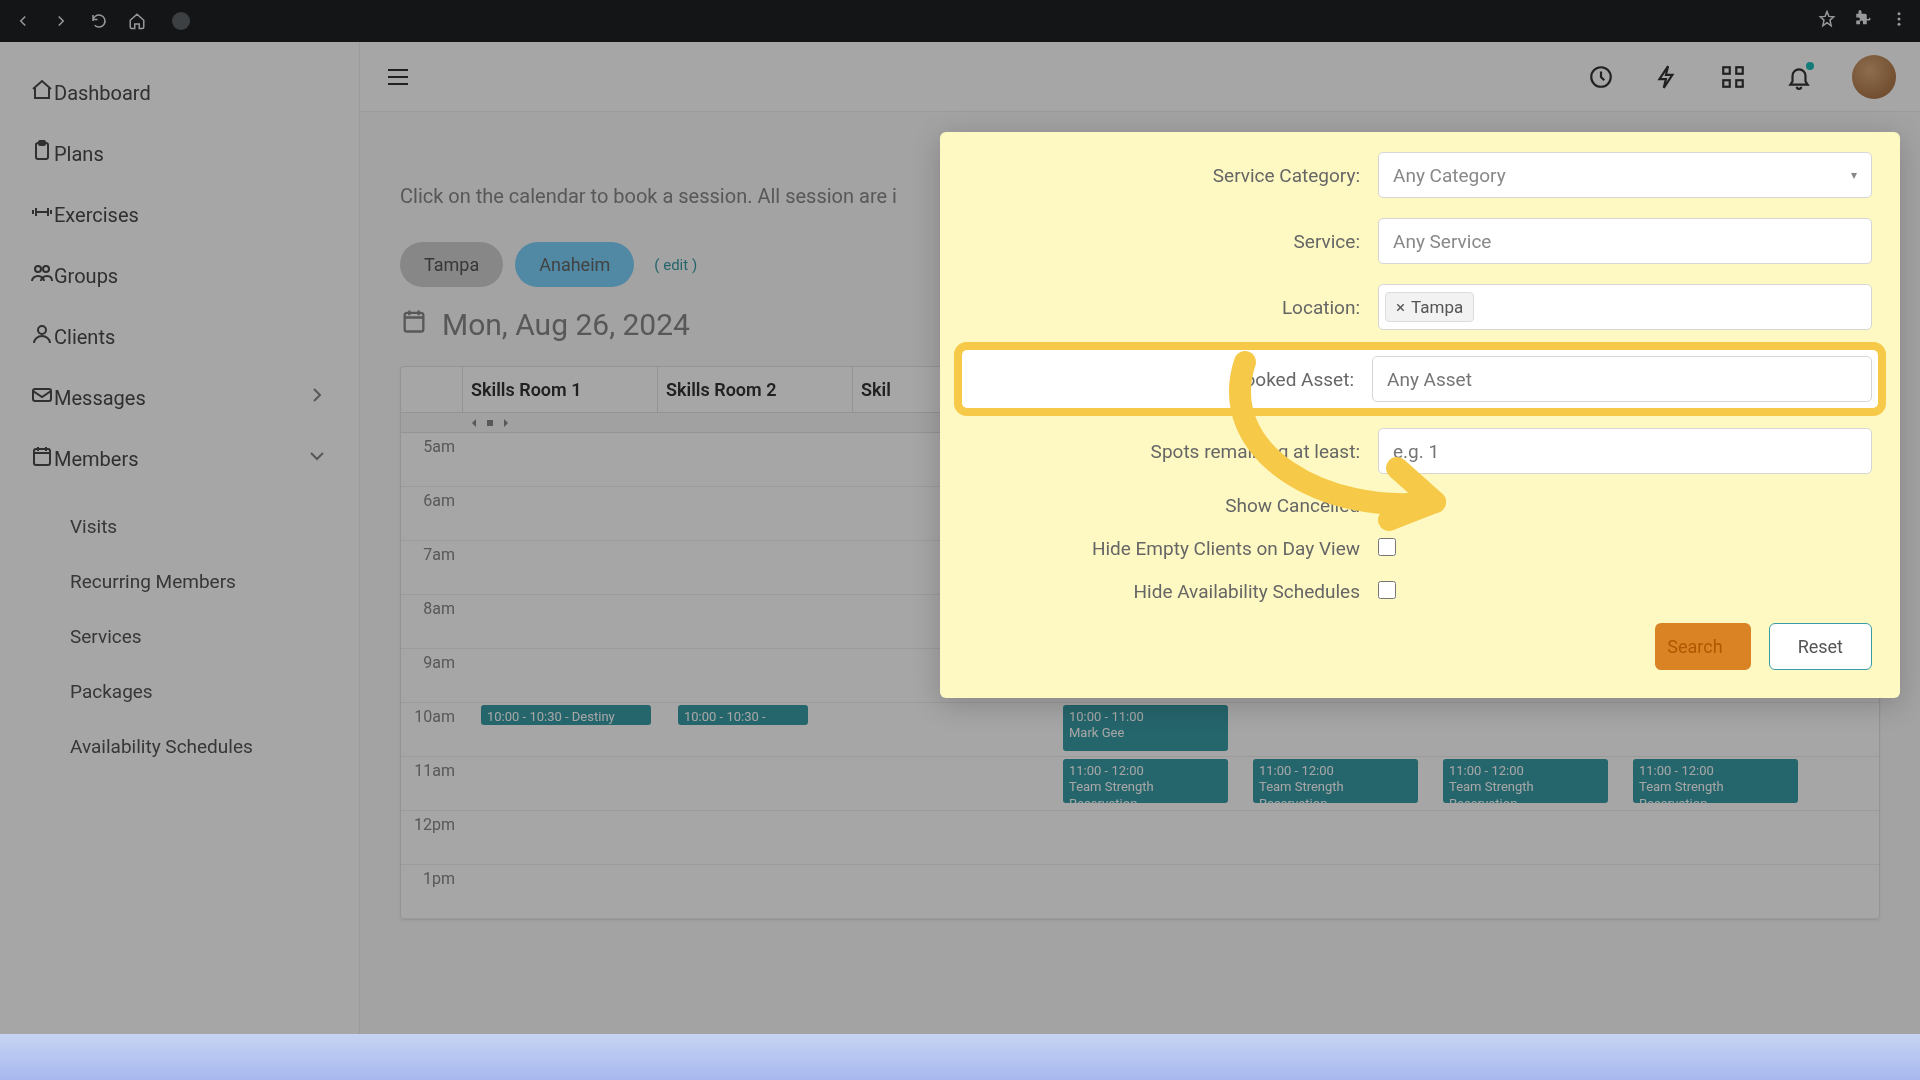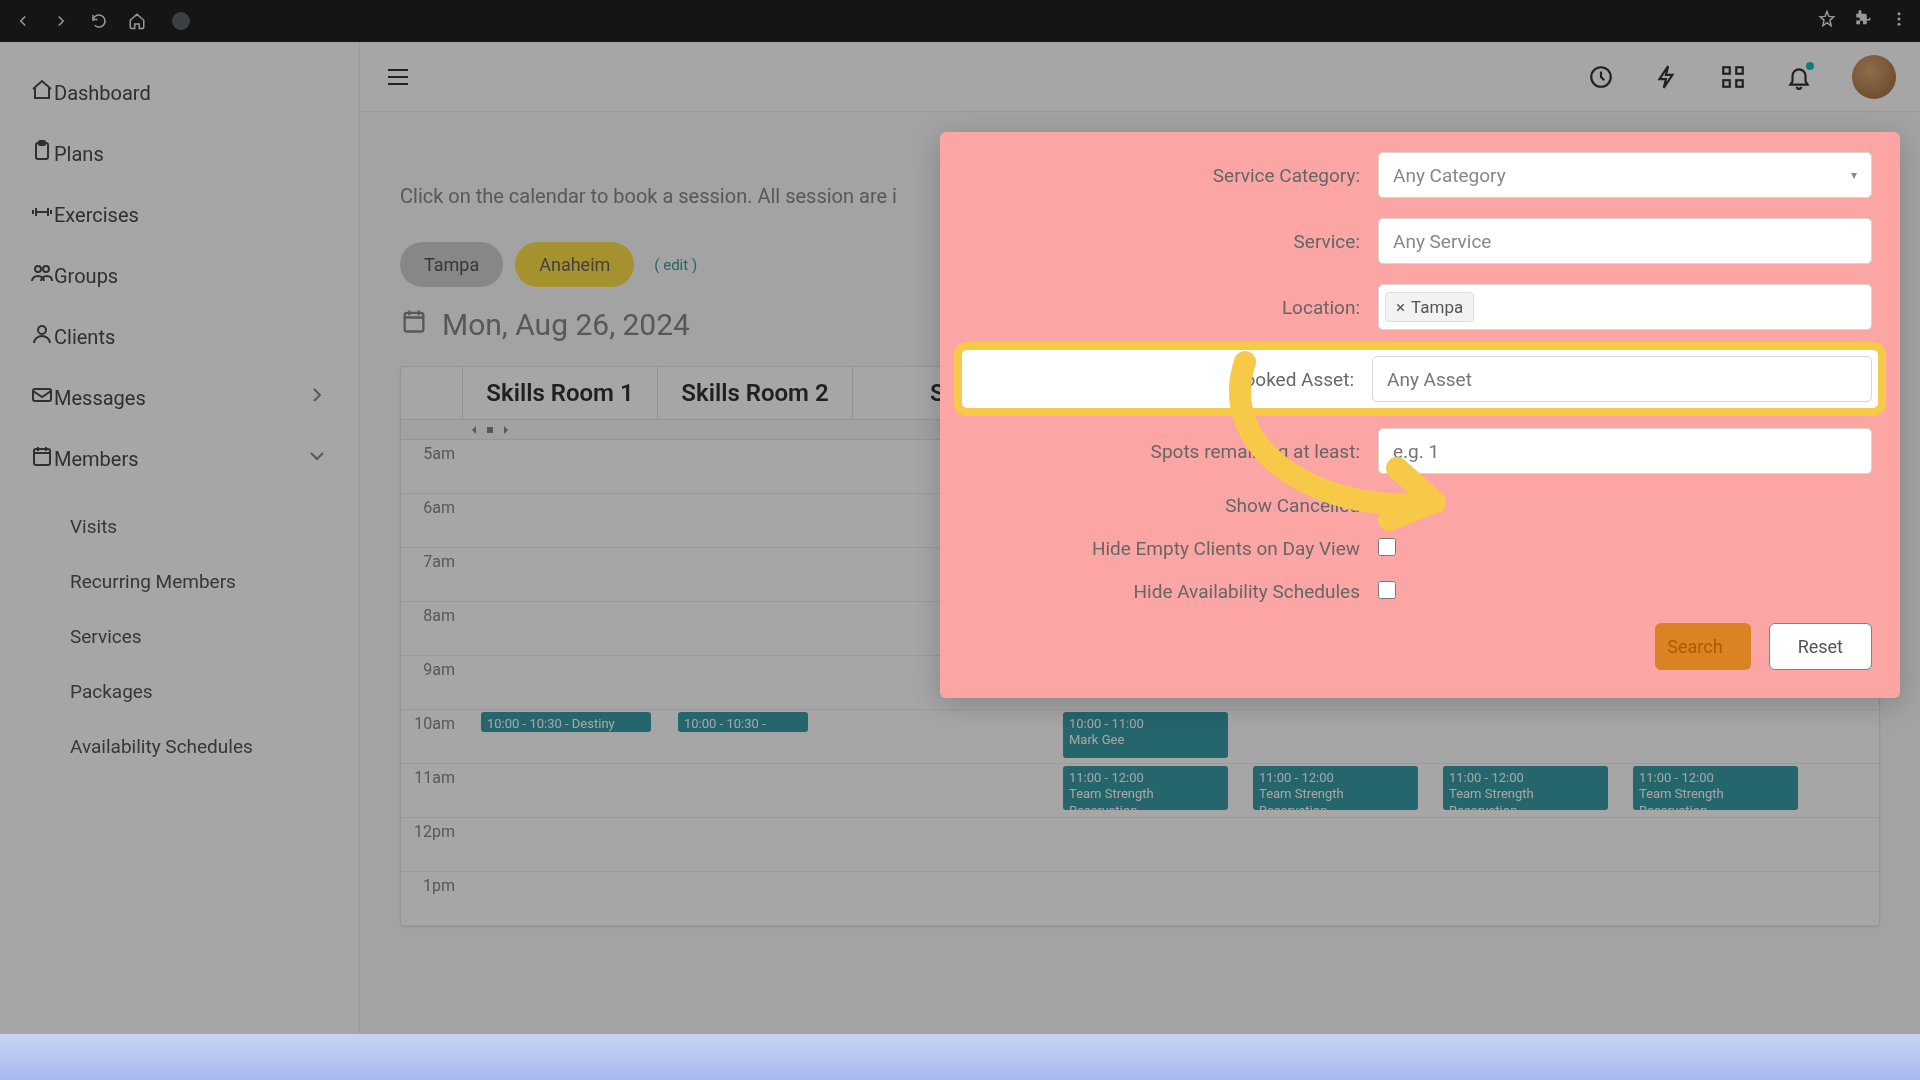--- a/index.html
+++ b/index.html
@@ -40,41 +40,41 @@
 
 .content { padding: 28px 40px; }
 
 .filters-line { text-align: right; font-size: 17px; color: #555; margin-bottom: 24px; }
 .filters-line b { color: #222; }
 .filters-line a { color: #3a9ca6; text-decoration: none; font-size: 15px; }
 
 .hint { font-size: 20px; color: #888; margin-bottom: 34px; }
 
 .location-pills { display: flex; align-items: center; gap: 12px; margin-bottom: 20px; }
-.pill { padding: 12px 24px; border-radius: 26px; background: #fde047; color: #666; font-size: 18px; cursor: pointer; }
+.pill { padding: 12px 24px; border-radius: 26px; background: #7dd3fc; color: #666; font-size: 18px; cursor: pointer; }
 .pill.active { background: #cfcfcf; color: #555; }
 .edit-link { color: #3a9ca6; font-size: 15px; margin-left: 8px; }
 
 .date-row { display: flex; align-items: center; gap: 14px; color: #888; font-size: 30px; margin-bottom: 24px; }
 .date-row svg { width: 28px; height: 28px; stroke: #888; fill: none; stroke-width: 2; }
 
 
 .cal { border: 1px solid #e3e3e3; border-radius: 4px; background: #fff; box-shadow: 0 1px 3px rgba(0,0,0,0.05); }
 .cal-head { display: grid; grid-template-columns: 62px repeat(3, 195px) auto; border-bottom: 1px solid #e3e3e3; }
-.cal-head .h { padding: 12px 8px; text-align: center; font-size: 24px; color: #333; font-weight: 600; border-right: 1px solid #e3e3e3; }
+.cal-head .h { padding: 12px 8px; text-align: left; font-size: 18px; color: #333; font-weight: 600; border-right: 1px solid #e3e3e3; }
 .cal-navrow { height: 20px; background: #f7f7f7; border-bottom: 1px solid #e3e3e3; display: flex; align-items: center; padding-left: 68px; gap: 6px; }
 .cal-navrow svg { width: 10px; height: 10px; fill: #888; }
 .cal-body { position: relative; }
 .cal-row { display: grid; grid-template-columns: 62px 1fr; border-bottom: 1px solid #eee; height: 54px; }
 .cal-row .time { font-size: 16px; color: #888; text-align: right; padding: 4px 8px 0 0; }
 .events-layer { position: absolute; left: 62px; right: 0; top: 0; bottom: 0; }
 .ev { position: absolute; background: #3a9ca6; color: #fff; font-size: 13px; padding: 4px 6px; border-radius: 3px; line-height: 1.25; }
 
 
-.panel { position: absolute; top: 90px; right: 20px; width: 960px; background: #fca5a5; border-radius: 6px; padding: 20px 28px 28px 28px; box-shadow: 0 6px 30px rgba(0,0,0,0.2); z-index: 950; }
+.panel { position: absolute; top: 90px; right: 20px; width: 960px; background: #fef9c3; border-radius: 6px; padding: 20px 28px 28px 28px; box-shadow: 0 6px 30px rgba(0,0,0,0.2); z-index: 950; }
 .panel-row { display: flex; align-items: center; margin-bottom: 20px; }
 .panel-row label { width: 410px; text-align: right; padding-right: 18px; color: #666; font-size: 19px; }
 .panel-row .field { flex: 1; }
 .panel-row .field input, .panel-row .field .select { width: 100%; height: 46px; border: 1px solid #d6d6d6; border-radius: 5px; padding: 0 14px; font-size: 19px; color: #888; background: #fff; }
 .panel-row .field .select { display: flex; align-items: center; justify-content: space-between; }
 .panel-row .field .select .arr { font-size: 12px; color: #888; }
 .tag { display: inline-flex; align-items: center; gap: 6px; background: #f2f2f2; border: 1px solid #ddd; border-radius: 4px; padding: 4px 10px; font-size: 17px; color: #555; }
 .panel-row.chk .field { flex: 0; width: 30px; }
 .panel-row.chk .field input { width: 18px; height: 18px; }
 .panel-row.highlight { background: #fff; box-shadow: 0 0 0 8px #f7c948; border-radius: 5px; padding: 6px 6px 6px 0; margin-left: -6px; margin-right: -6px; position: relative; z-index: 1001; }

